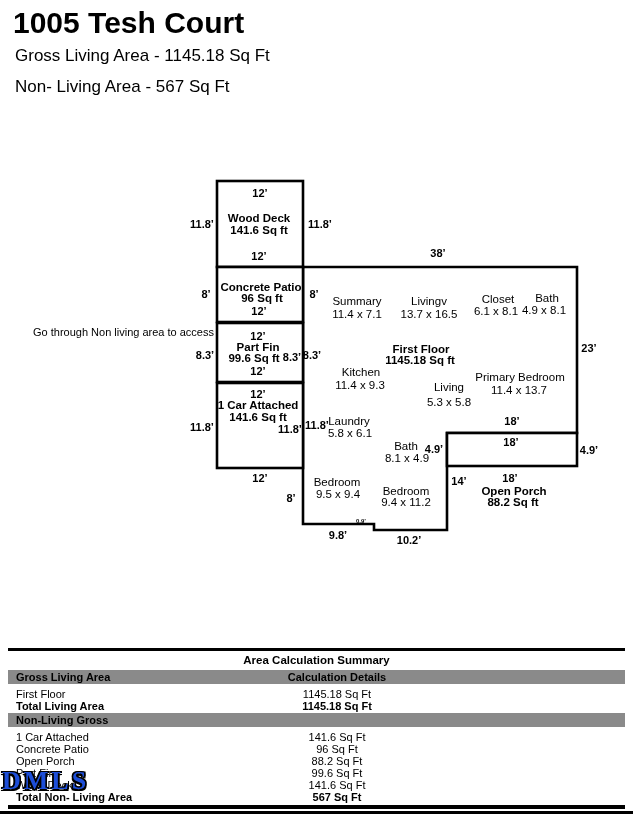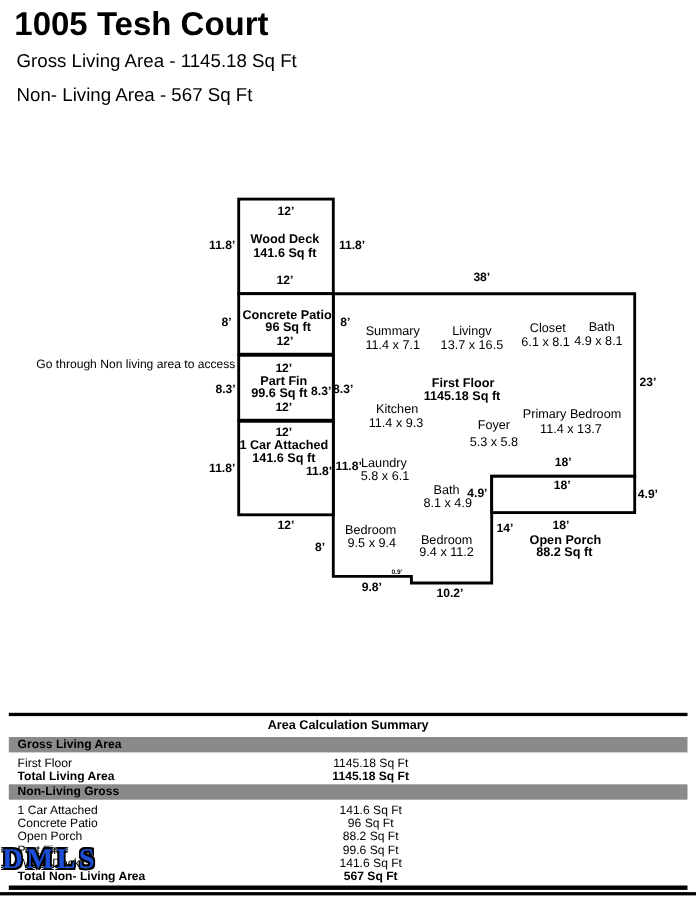--- a/index.html
+++ b/index.html
@@ -95,21 +95,21 @@
     <span class="pl room" style="left: 429px; top: 315px;">13.7 x 16.5</span>
     <span class="pl room" style="left: 498px; top: 300px;">Closet</span>
     <span class="pl room" style="left: 496px; top: 312px;">6.1 x 8.1</span>
     <span class="pl room" style="left: 547px; top: 299px;">Bath</span>
     <span class="pl room" style="left: 544px; top: 311px;">4.9 x 8.1</span>
     <span class="pl box" style="left: 421px; top: 350px;">First Floor</span>
     <span class="pl box" style="left: 420px; top: 361px;">1145.18 Sq ft</span>
     <span class="pl dim" style="left: 589px; top: 348px;">23’</span>
     <span class="pl room" style="left: 361px; top: 373px;">Kitchen</span>
     <span class="pl room" style="left: 360px; top: 386px;">11.4 x 9.3</span>
-    <span class="pl room" style="left: 449px; top: 388px;">Foyer</span>
+    <span class="pl room" style="left: 449px; top: 388px;">Living</span>
     <span class="pl room" style="left: 449px; top: 403px;">5.3 x 5.8</span>
     <span class="pl room" style="left: 520px; top: 378px;">Primary Bedroom</span>
     <span class="pl room" style="left: 519px; top: 391px;">11.4 x 13.7</span>
     <span class="pl room" style="left: 349px; top: 422px;">Laundry</span>
     <span class="pl room" style="left: 350px; top: 434px;">5.8 x 6.1</span>
     <span class="pl room" style="left: 406px; top: 447px;">Bath</span>
     <span class="pl room" style="left: 407px; top: 459px;">8.1 x 4.9</span>
     <span class="pl dim" style="left: 434px; top: 449px;">4.9’</span>
     <span class="pl dim" style="left: 589px; top: 450px;">4.9’</span>
     <span class="pl dim" style="left: 512px; top: 421px;">18’</span>
@@ -125,20 +125,21 @@
     <span class="pl dim" style="left: 338px; top: 535px;">9.8’</span>
     <span class="pl tiny" style="left: 361px; top: 521px;">0.9’</span>
     <span class="pl dim" style="left: 409px; top: 540px; text-align: right;">10.2’</span>
   </div>
 
 <div id="summary">
   <div class="sum-title">Area Calculation Summary</div>
   <div id="summary-body">
       <div class="sum-bar" style="background: rgb(138, 138, 138);">
         <span class="bar-left">Gross Living Area</span>
+        <span class="bar-center">Calculation Details</span>
       </div>
       <div class="sum-gap"></div>
       <div class="sum-row">
         <span class="row-label">First Floor</span>
         <span class="row-value">1145.18 Sq Ft</span>
       </div>
       <div class="sum-row bold">
         <span class="row-label">Total Living Area</span>
         <span class="row-value">1145.18 Sq Ft</span>
       </div>

